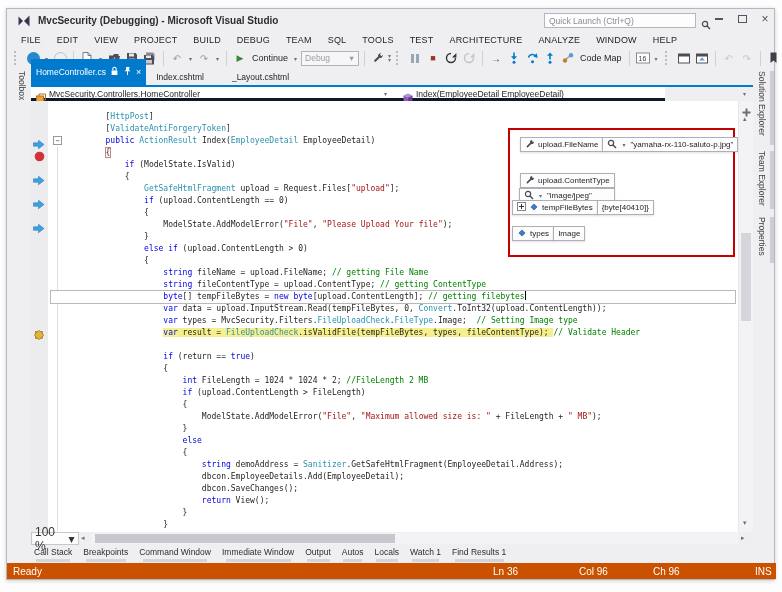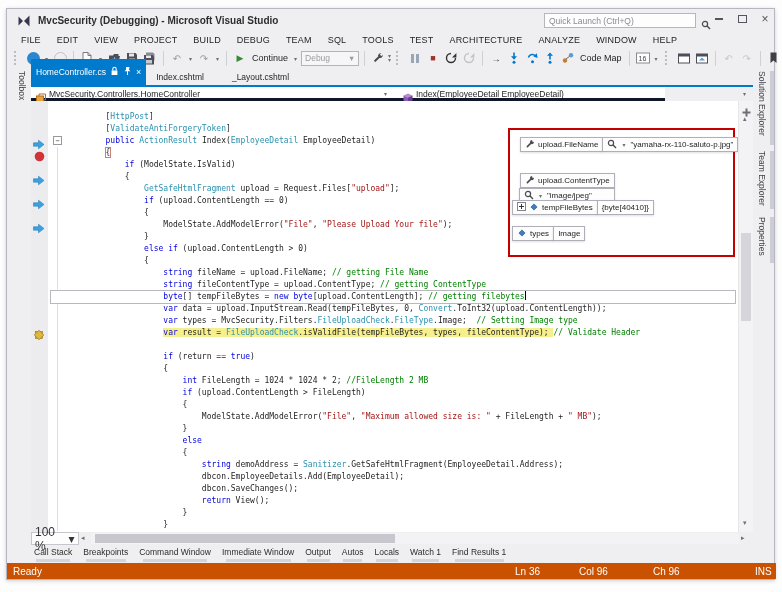--- a/index.html
+++ b/index.html
@@ -93,21 +93,21 @@
   #hthumb{position:absolute;left:4px;top:1px;width:300px;height:9px;background:#C7C7CD;}
   .harrow{position:absolute;top:2px;font-size:7px;color:#6F6F78;}
   
   #paneltabs{position:absolute;left:27px;top:538px;height:16px;display:flex;gap:11px;}
   .ptab{display:flex;flex-direction:column;align-items:center;}
   .ptab span{font-size:8.5px;color:#2D2D30;white-space:nowrap;}
   .ptab i{width:90%;height:3px;background:#D4D4DB;margin-top:2px;}
   
   #statusbar{position:absolute;left:0;top:554px;width:769px;height:16px;background:#CA5100;color:#FFFFFF;}
   #statusbar span{position:absolute;top:3px;font-size:10px;}
-  .stReady{left:6px;}.stLn{left:508px;}.stCol{left:572px;}.stCh{left:646px;}.stIns{left:748px;}
+  .stReady{left:6px;}.stLn{left:486px;}.stCol{left:572px;}.stCh{left:646px;}.stIns{left:748px;}
 </style>
 </head>
 <body>
 
 <div id="stage">
 <div id="win">
 
   <div id="titlebar">
     <span class="tbicon"><svg width="16" height="16" viewBox="0 0 16 16">
             <path d="M2.5,3.5 7,8 2.5,12.5 Z" fill="#3B3450"></path>

